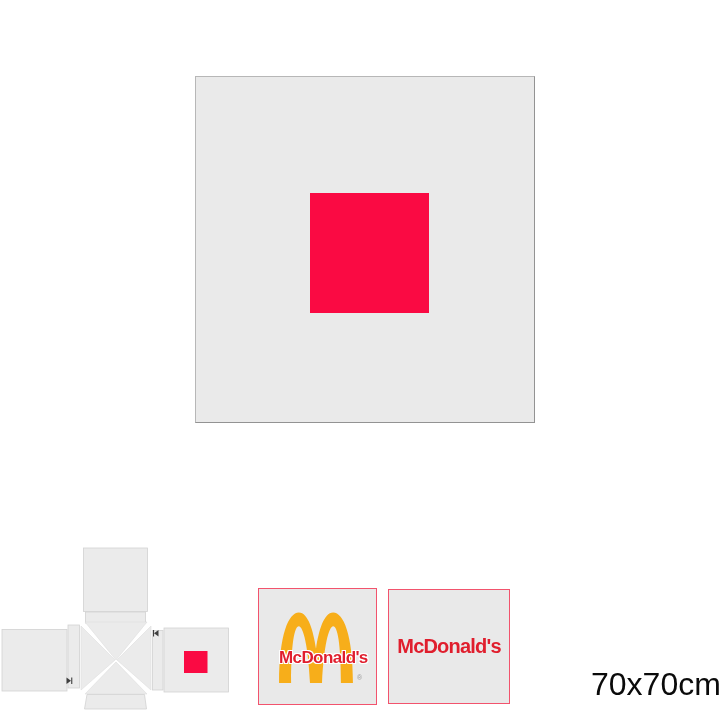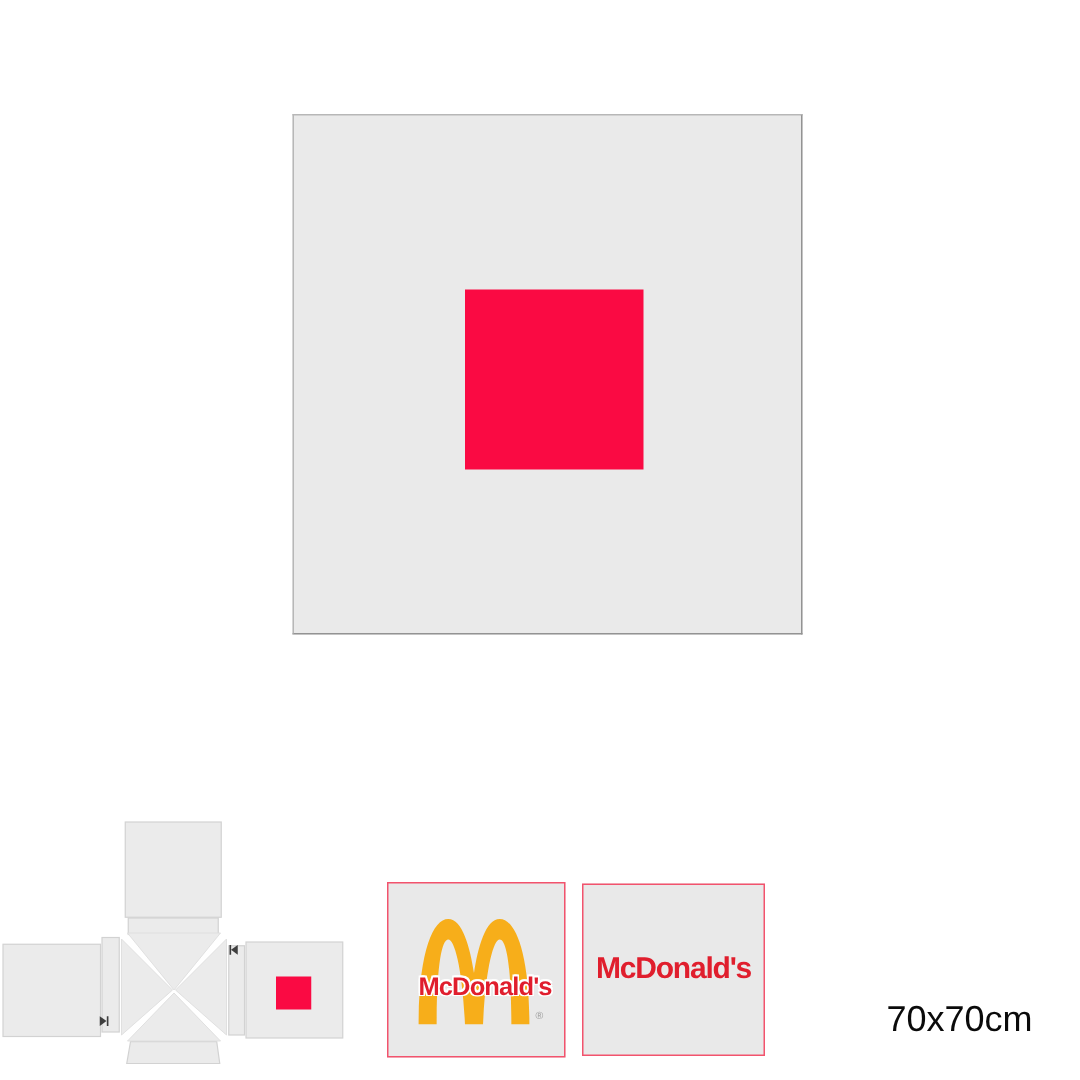--- a/index.html
+++ b/index.html
@@ -42,21 +42,21 @@
     position:absolute;left:20px;top:59px;font-size:17px;
     text-shadow:-1px -1px 0 #fff,1px -1px 0 #fff,-1px 1px 0 #fff,1px 1px 0 #fff,0 1px 0 #fff,0 -1px 0 #fff;
   }
   .wordmark-solo{font-size:20px;letter-spacing:-0.8px;}
   .registered-mark{
     position:absolute;left:98px;top:85px;font-size:7px;color:#9a9a9a;
   }
 
   
   .size-label{
-    position:absolute;left:591px;top:666px;font-size:24px;color:#0a0a0a;
+    position:absolute;left:591px;top:666px;font-size:32px;color:#0a0a0a;
   }
 </style>
 </head>
 <body>
 
 <div class="preview-canvas">
   <div class="design-square"></div>
 </div>
 
 <svg class="net-svg" viewBox="0 0 240 180">

